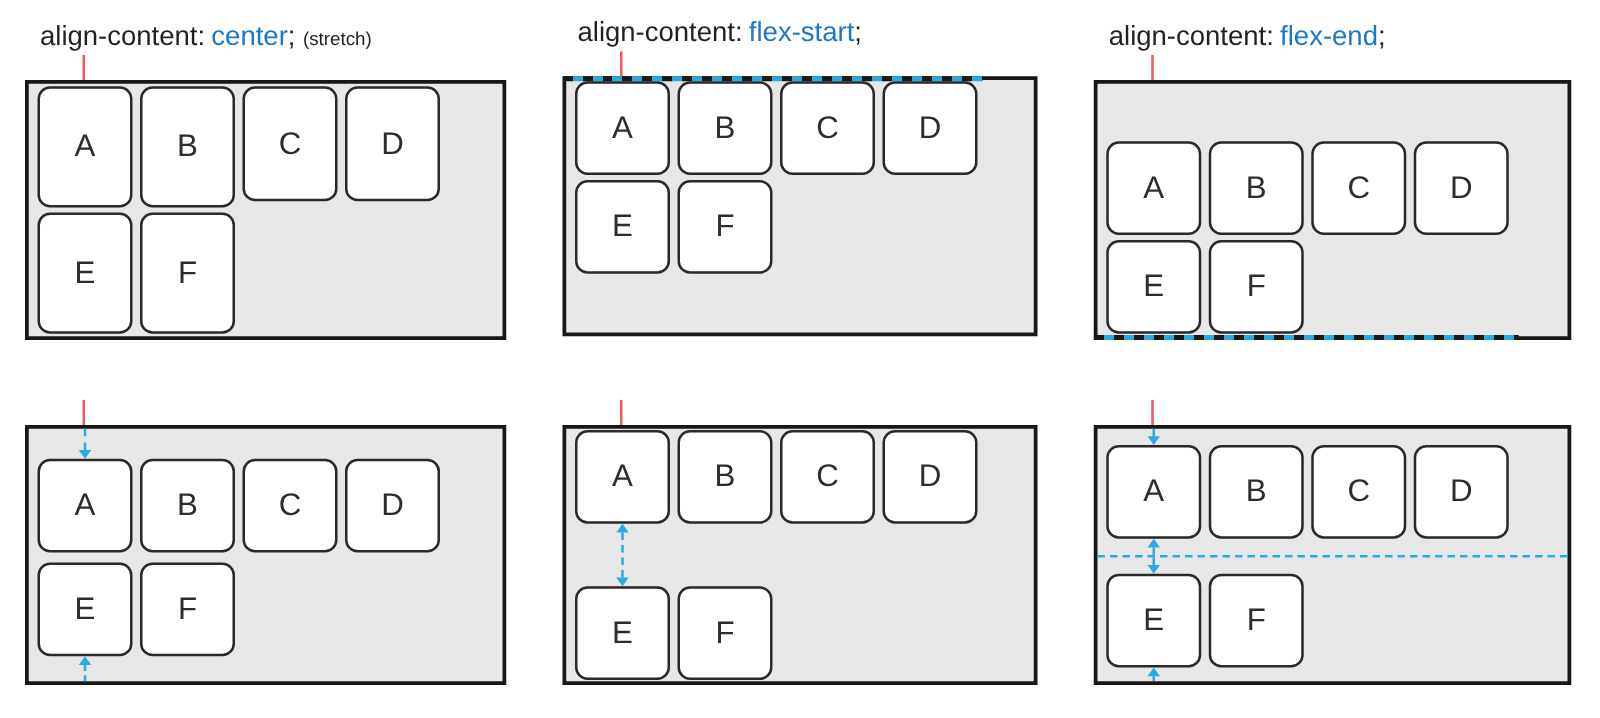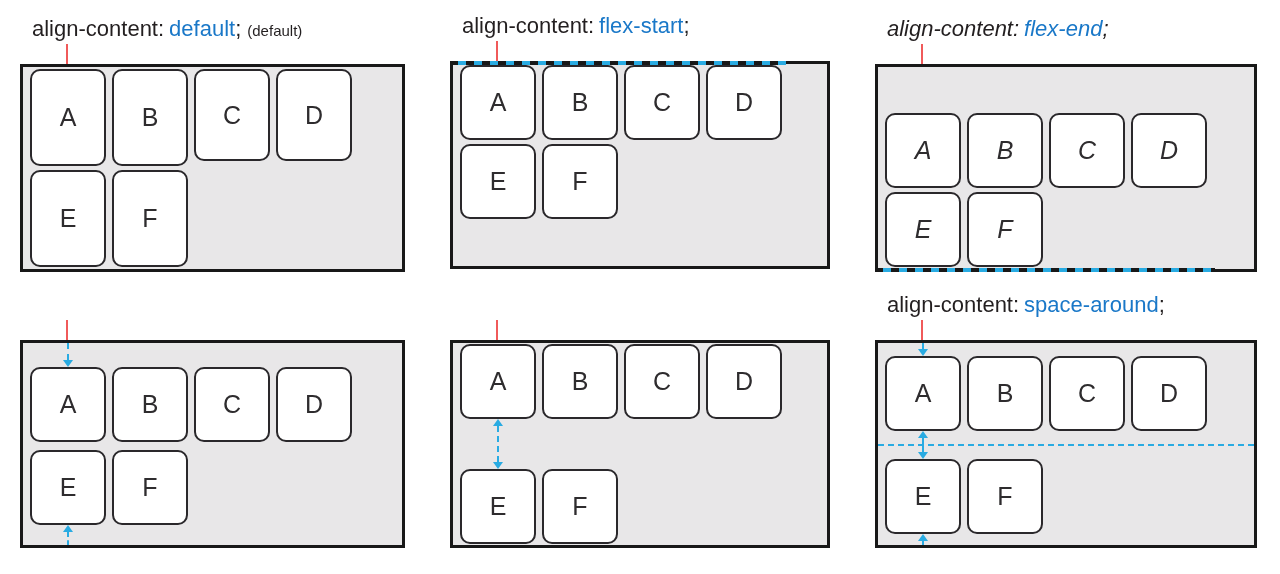--- a/index.html
+++ b/index.html
@@ -12,21 +12,21 @@
     --box-border:#2a282b;
   }
   html,body{margin:0;padding:0;}
   body{
     width:1280px;height:574px;position:relative;overflow:hidden;background:#ffffff;
     font-family:"Liberation Sans",sans-serif;
   }
   .panel{position:absolute;height:264px;}
   .panel1{left:20px;top:14px;width:385px;}
   .panel2{left:450px;top:11px;width:380px;}
-  .panel3{left:875px;top:14px;width:382px;font-style:italic;}
+  .panel3{left:875px;top:14px;width:382px;}
   .panel4{left:20px;top:290px;width:385px;}
   .panel5{left:450px;top:290px;width:380px;}
   .panel6{left:875px;top:290px;width:382px;}
 
   .title{position:absolute;left:12px;top:2px;font-size:22px;color:var(--ink);white-space:nowrap;}
   .prop{margin-right:5px;}
   .value{color:var(--blue);}
   .semi{color:var(--ink);}
   .note{font-size:15px;margin-left:6px;}
 
@@ -82,21 +82,21 @@
   .p6-a1-line{top:0;height:7px;}        .p6-a1-head{top:6px;}
   .p6-a2-head{top:88px;}                .p6-a2-line{top:95px;height:7px;}
   .p6-a3-line{top:103px;height:6px;}    .p6-a3-head{top:109px;}
   .p6-a4-head{top:191px;}               .p6-a4-line{top:198px;height:4px;}
   .p6-midline{position:absolute;left:0;top:101px;width:100%;height:0;border-top:2px dashed var(--cyan);}
 </style>
 </head>
 <body>
 
 <div class="panel panel1">
-  <div class="title"><span class="prop">align-content:</span><span class="value">default</span><span class="semi">;</span><span class="note">(default)</span></div>
+  <div class="title"><span class="prop">align-content:</span><span class="value">center</span><span class="semi">;</span><span class="note">(stretch)</span></div>
   <div class="tick"></div>
   <div class="container">
     <div class="bx c0 r1">A</div>
     <div class="bx c1 r1">B</div>
     <div class="bx c2 r1 short">C</div>
     <div class="bx c3 r1 short">D</div>
     <div class="bx c0 r2">E</div>
     <div class="bx c1 r2">F</div>
   </div>
 </div>
@@ -154,21 +154,20 @@
     <div class="bx c0 r1">A</div>
     <div class="bx c1 r1">B</div>
     <div class="bx c2 r1">C</div>
     <div class="bx c3 r1">D</div>
     <div class="bx c0 r2">E</div>
     <div class="bx c1 r2">F</div>
   </div>
 </div>
 
 <div class="panel panel6">
-  <div class="title"><span class="prop">align-content:</span><span class="value">space-around</span><span class="semi">;</span></div>
   <div class="tick"></div>
   <div class="container">
     <div class="p6-midline"></div>
     <div class="vdash p6-a1-line"></div>
     <div class="ah down p6-a1-head"></div>
     <div class="ah up p6-a2-head"></div>
     <div class="vdash p6-a2-line"></div>
     <div class="vdash p6-a3-line"></div>
     <div class="ah down p6-a3-head"></div>
     <div class="ah up p6-a4-head"></div>

